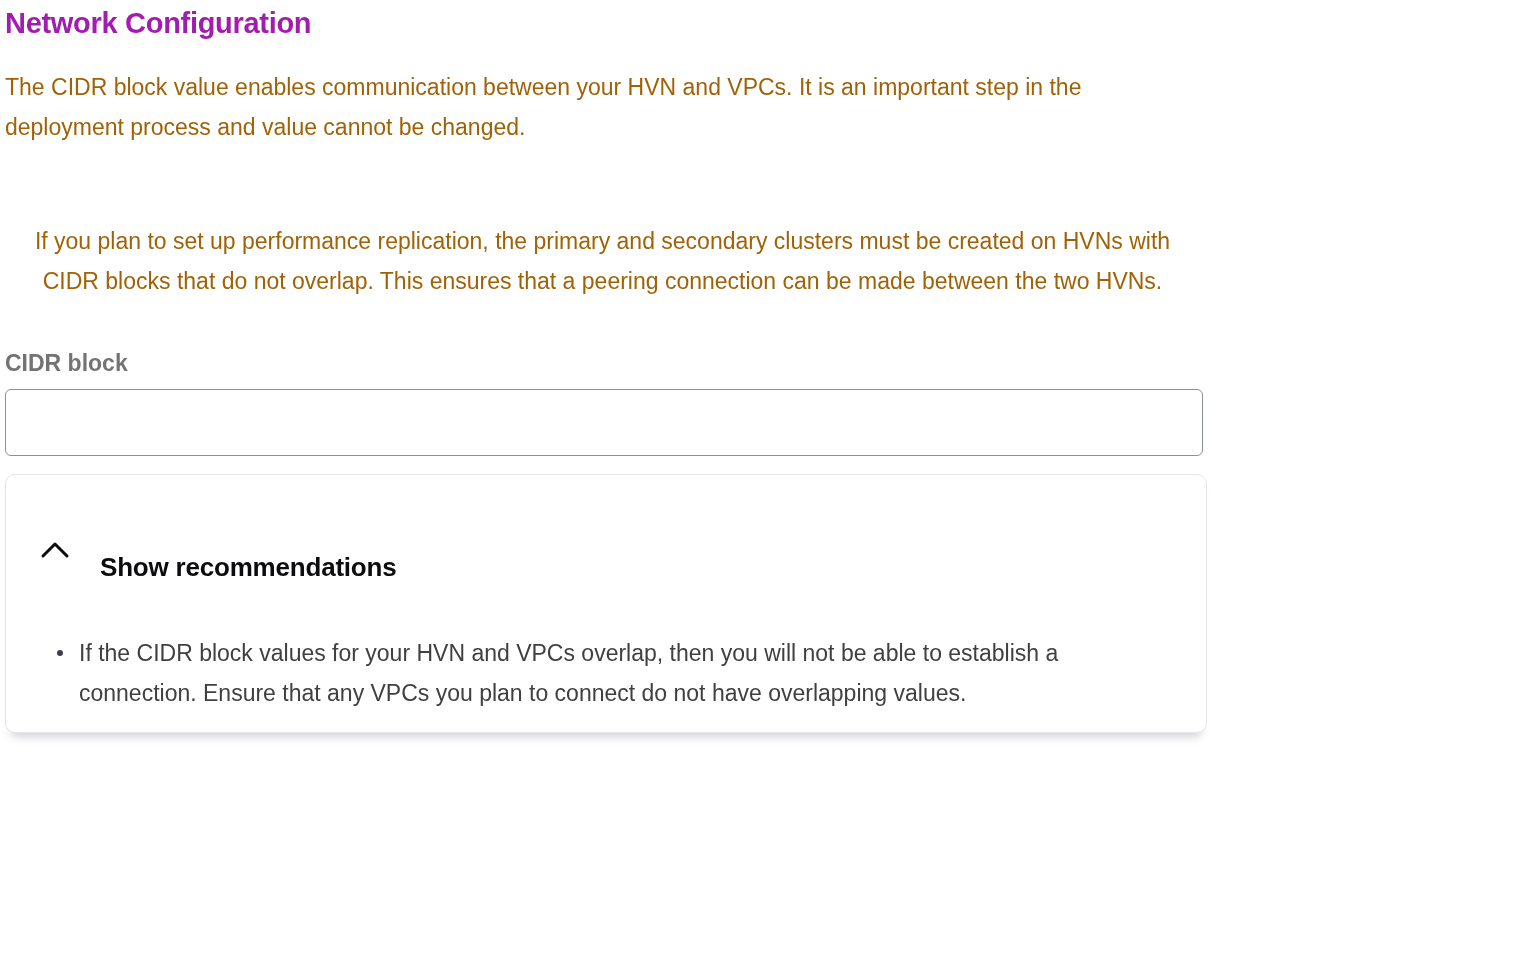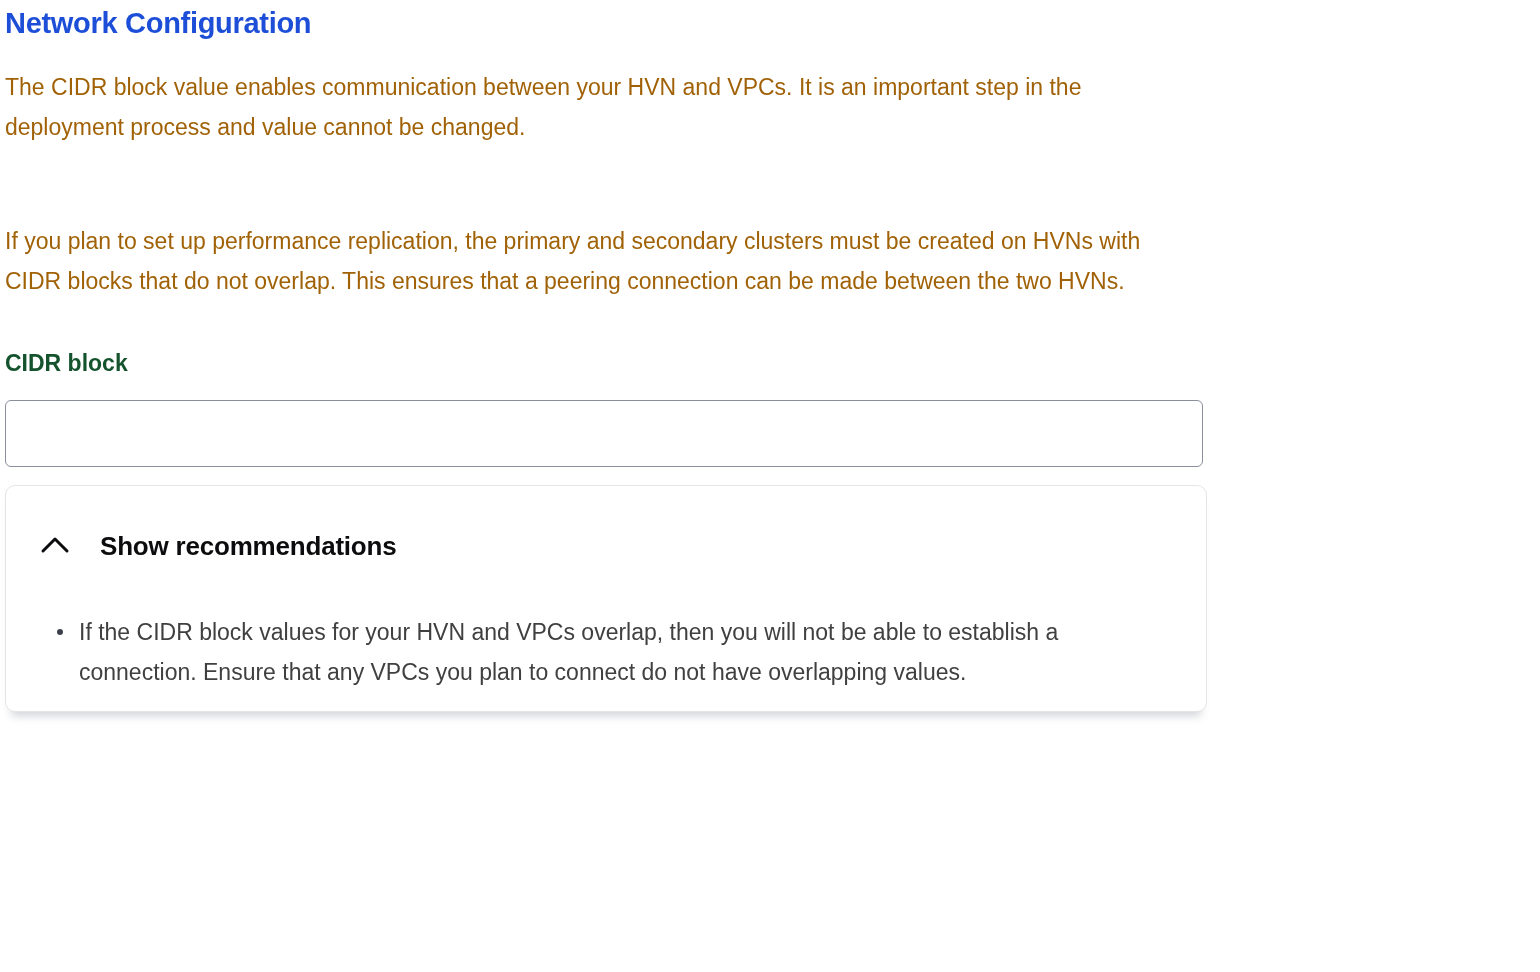--- a/index.html
+++ b/index.html
@@ -14,38 +14,38 @@
   }
   .page {
     padding: 6px 0 0 5px;
   }
   .page-title {
     margin: 0 0 27px 0;
     font-size: 29px;
     line-height: 34px;
     font-weight: 700;
     letter-spacing: -0.3px;
-    color: #1d4ed8;
+    color: #a21caf;
   }
   .intro {
     margin: 0;
     font-size: 23px;
     line-height: 40px;
     font-weight: 400;
     color: #a16207;
   }
   .intro-1 { max-width: 1105px; margin-bottom: 74px; }
-  .intro-2 { max-width: 1195px; margin-bottom: 48px; }
+  .intro-2 { max-width: 1195px; margin-bottom: 48px; text-align: center; }
   .field-label {
     display: block;
     font-size: 23px;
     line-height: 28px;
     font-weight: 700;
-    color: #14532d;
-    margin: 0 0 23px 0;
+    color: #737373;
+    margin: 0 0 12px 0;
   }
   .cidr-input {
     display: block;
     width: 1198px;
     height: 67px;
     padding: 0 18px;
     font-family: "Liberation Sans", "DejaVu Sans", sans-serif;
     font-size: 23px;
     color: #0c0c0e;
     background: #ffffff;
@@ -79,20 +79,21 @@
     align-items: center;
     justify-content: center;
     flex: 0 0 auto;
   }
   .rec-toggle-label {
     font-size: 26px;
     line-height: 32px;
     font-weight: 700;
     letter-spacing: -0.2px;
     color: #0c0c0e;
+    margin-top: 32px;
   }
   .rec-list {
     list-style: none;
     margin: 50px 0 0 0;
     padding: 0;
   }
   .rec-item {
     position: relative;
     padding-left: 73px;
     max-width: 1150px;

